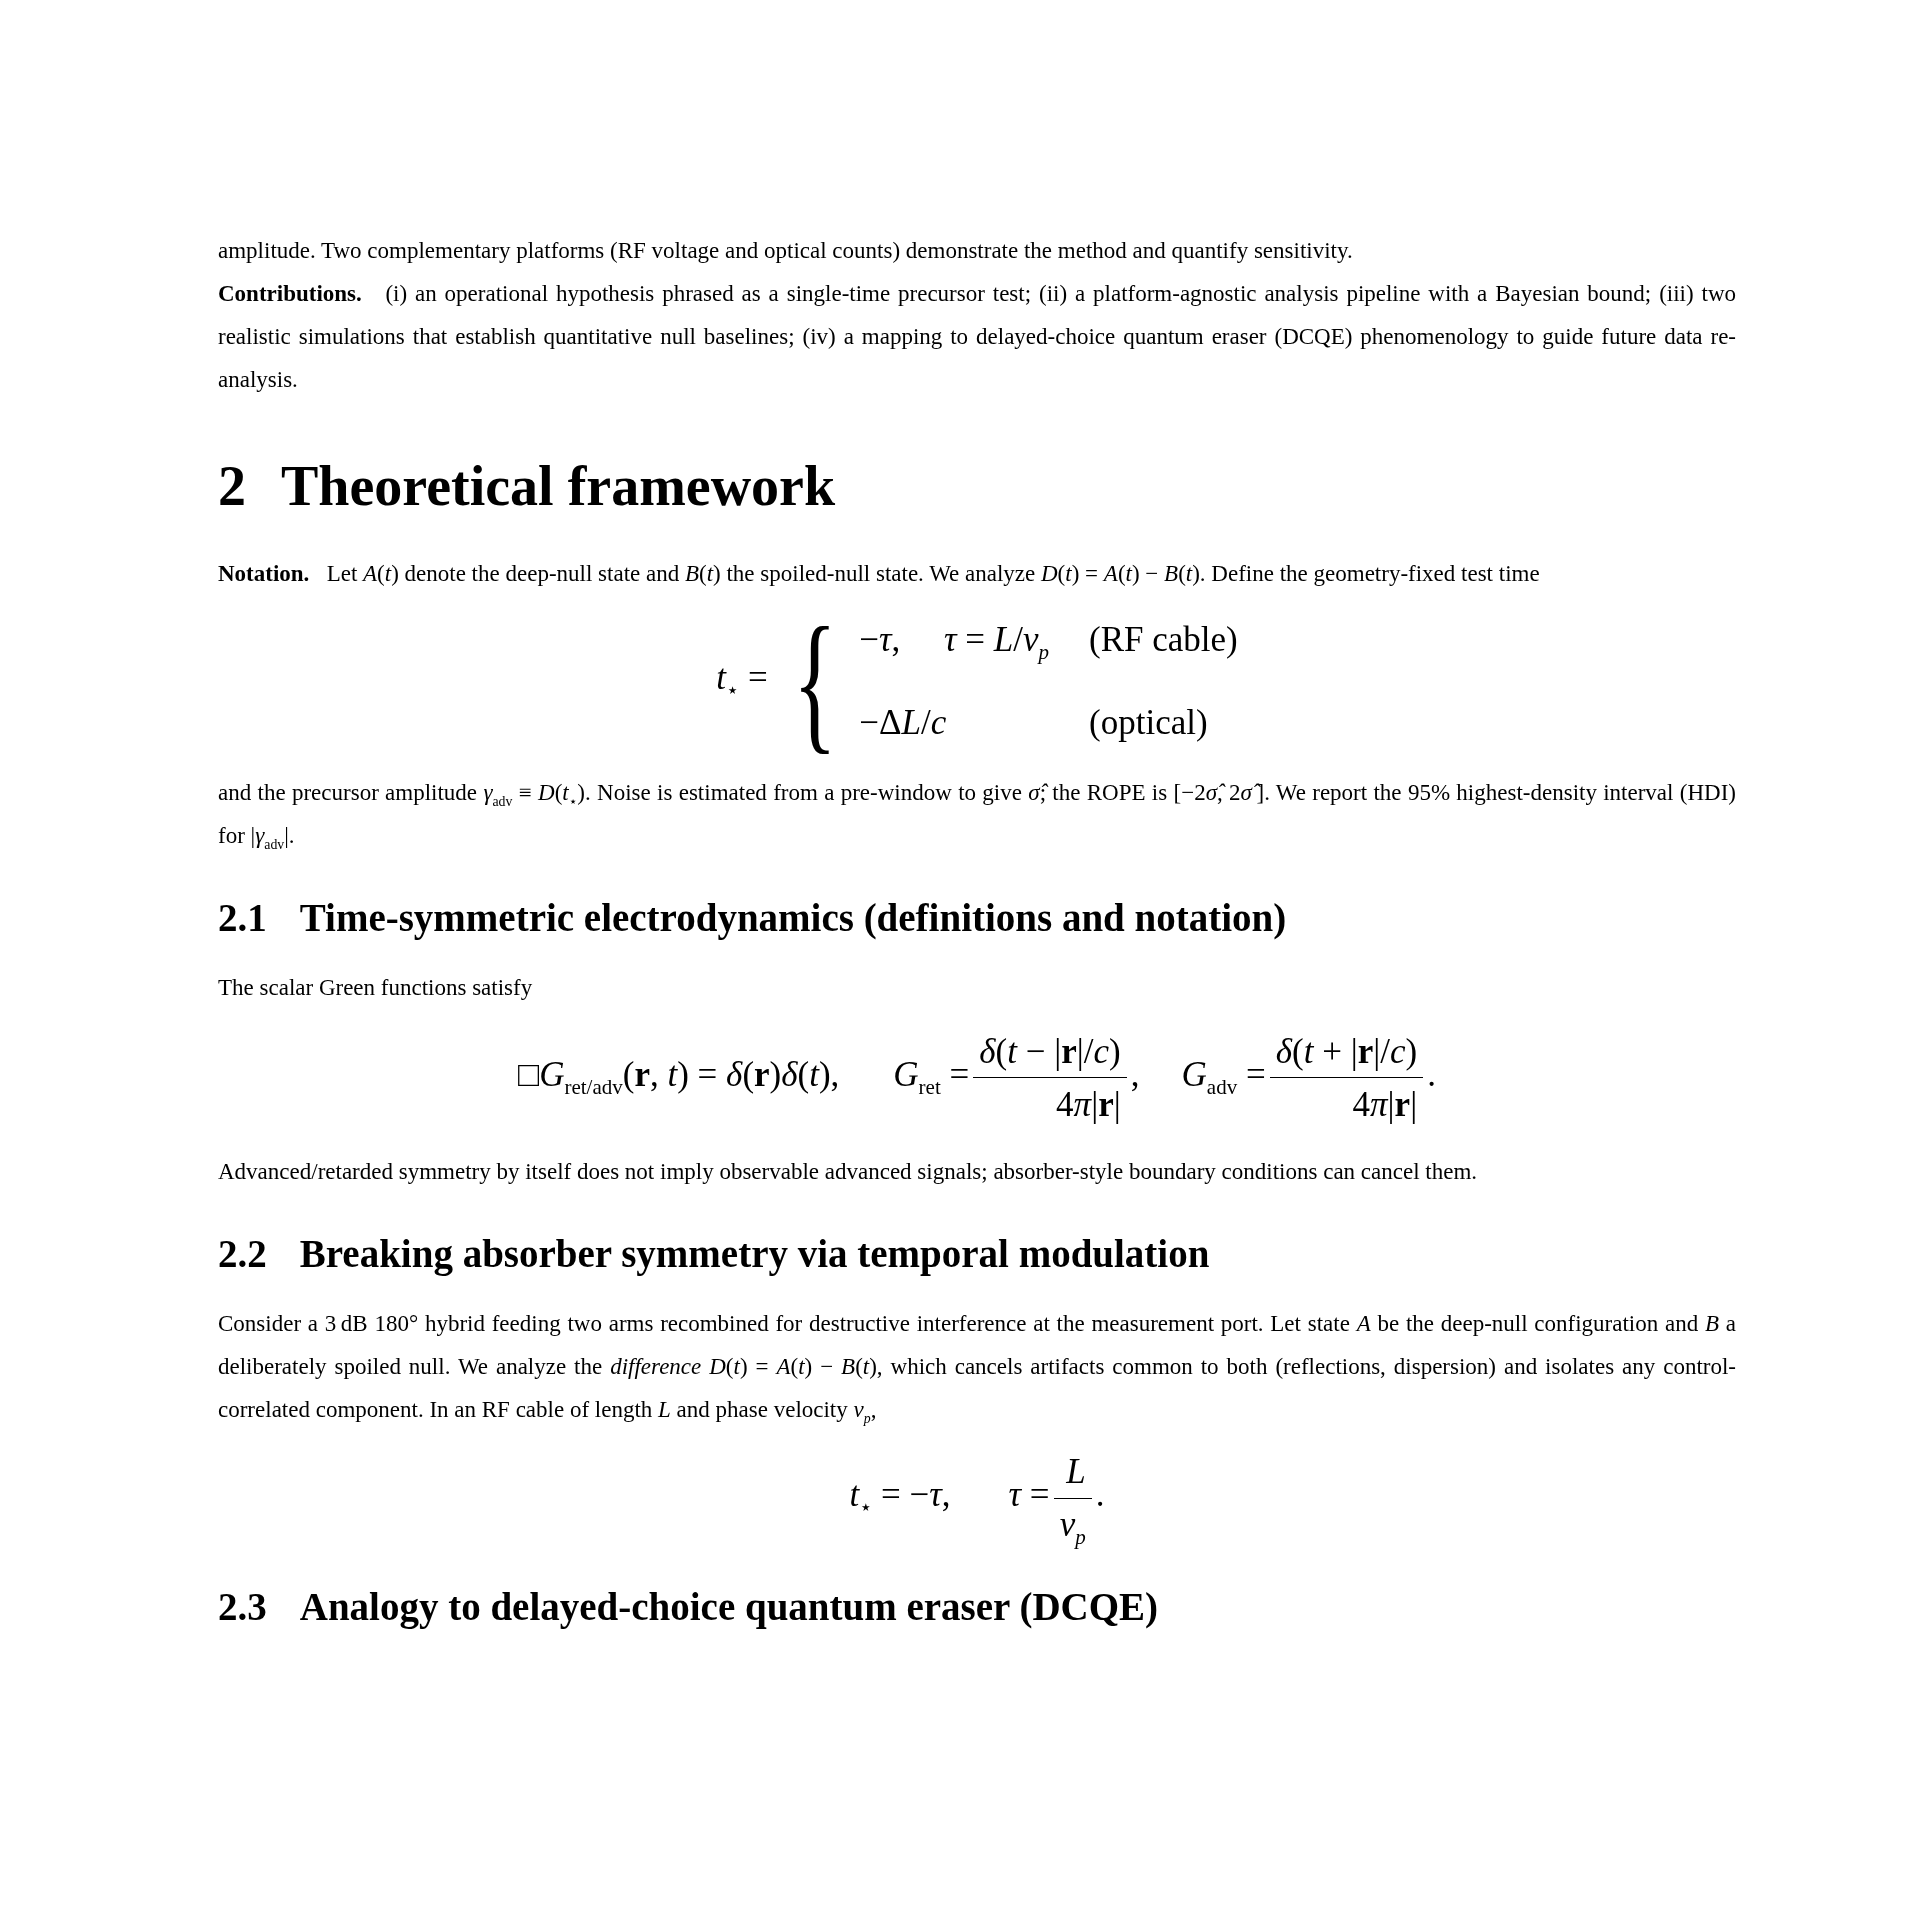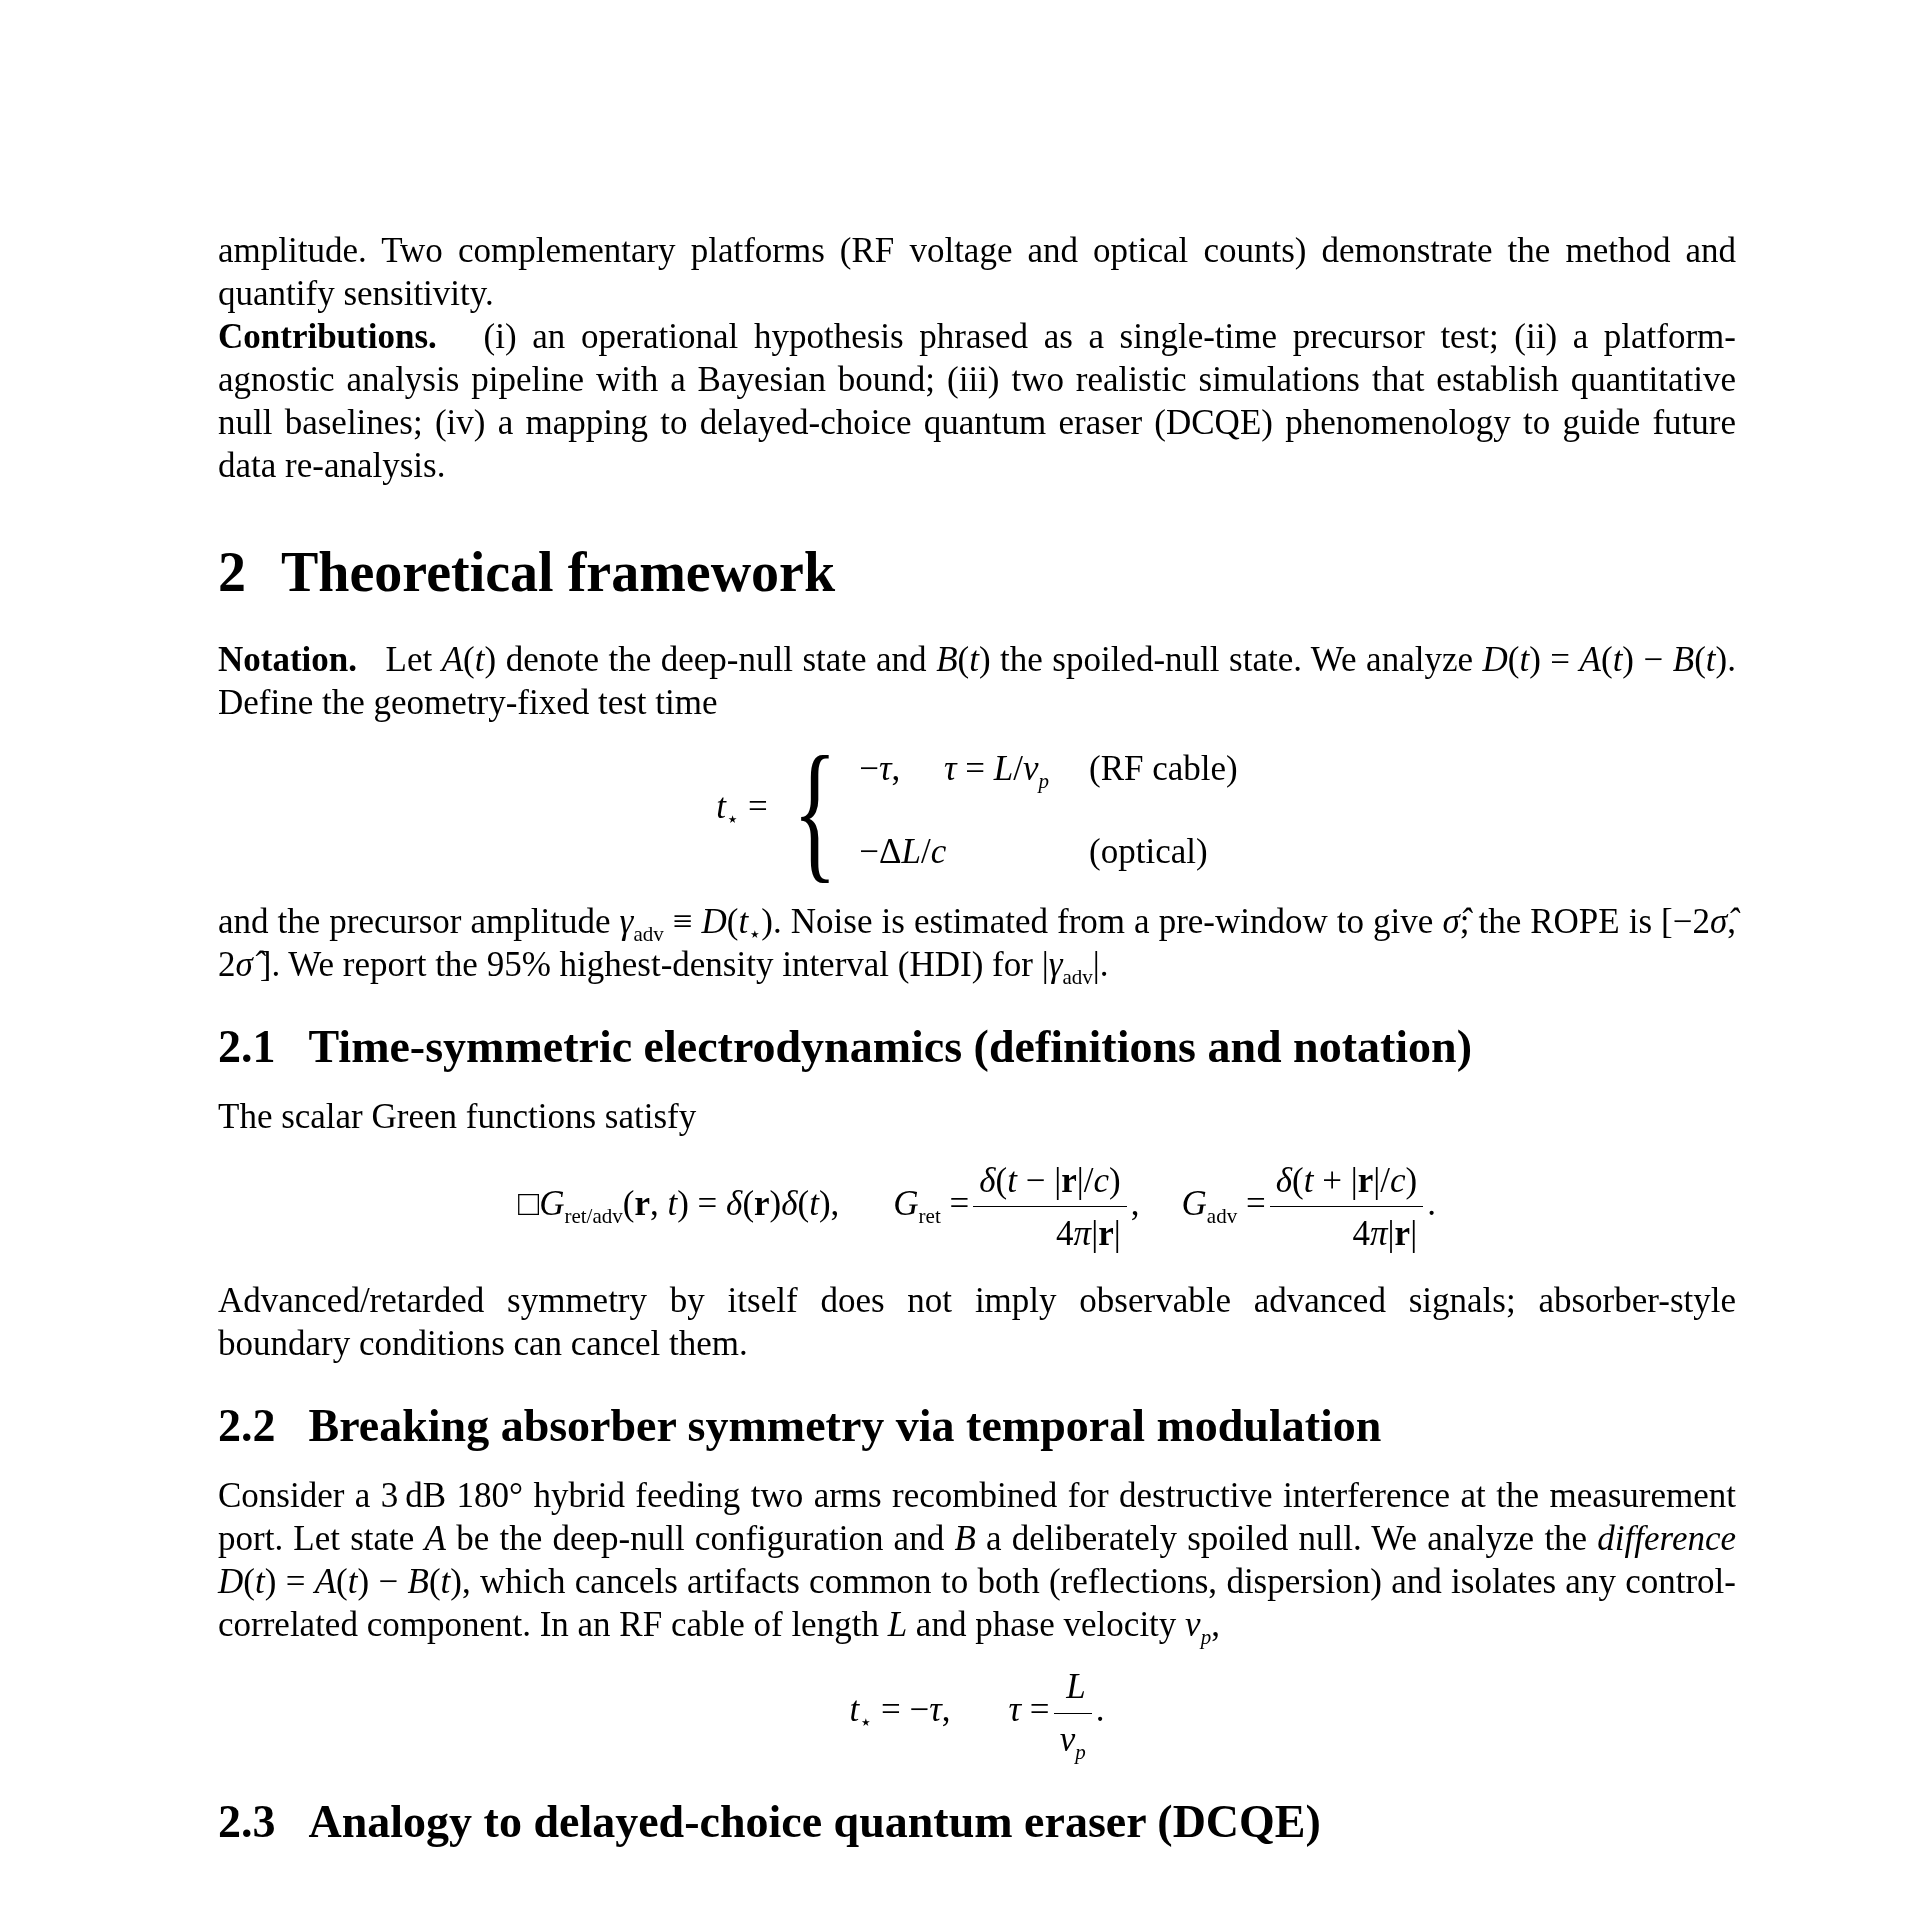--- a/index.html
+++ b/index.html
@@ -6,32 +6,32 @@
   body {
     width:1965px; height:2542px; position:relative;
     color:#000000;
     font-family:"Liberation Serif","DejaVu Serif","DejaVu Sans",serif;
   }
   .content {
     position:absolute; left:218px; top:0;
     width:1518px; padding-top:229px;
   }
   p.body-par {
-    margin:0; font-size:35px; line-height:43px;
+    margin:0; font-size:23px; line-height:43px;
     text-align:justify; text-justify:inter-word;
   }
   sub { font-size:60%; line-height:0; }
 
   h2.sec {
     margin:56px 0 37px 0; font-size:56px; line-height:58px;
     font-weight:bold; text-align:left;
   }
   h2.sec .sec-num { display:inline-block; margin-right:35px; }
   h3.subsec {
-    margin:37px 0 24px 0; font-size:46px; line-height:48px;
+    margin:37px 0 24px 0; font-size:39px; line-height:48px;
     font-weight:bold; text-align:left;
   }
   h3.subsec .sec-num { display:inline-block; margin-right:33px; }
 
   .m-p2 { margin-top:57px; }
 
   .eq { text-align:center; font-size:35px; line-height:43px; }
   .eq-cases  { margin:21px 0 24px 0; }
   .eq-green  { margin:21px 0 24px 0; }
   .eq-tstar  { margin:19px 0 36px 0; }

